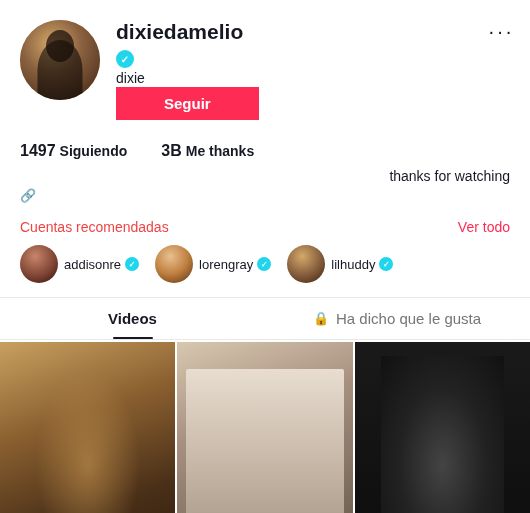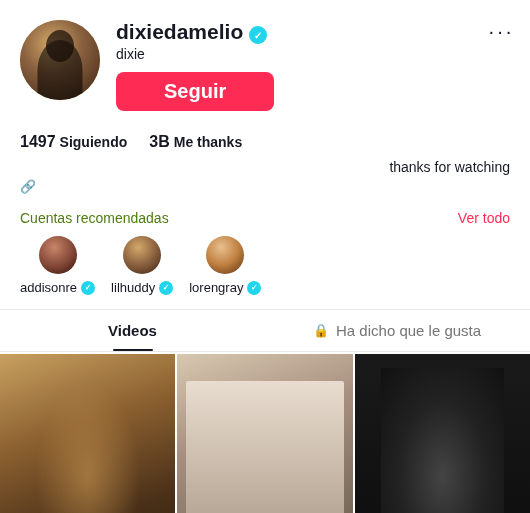--- a/index.html
+++ b/index.html
@@ -53,23 +53,24 @@
       border-radius: 50%;
       z-index: 2;
     }
 
     .profile-info {
       margin-left: 16px;
       flex: 1;
     }
     .username-row {
       display: flex;
-      align-items: flex-end;
+      align-items: flex-start;
       gap: 6px;
       margin-bottom: 2px;
+      flex-direction: column;
     }
     .username {
       font-size: 21px;
       font-weight: 700;
       color: #161823;
     }
     .verified-badge {
       width: 18px;
       height: 18px;
       background: #20d5ec;
@@ -81,50 +82,50 @@
     }
     .verified-badge::after {
       content: '✓';
       color: #fff;
       font-size: 10px;
       font-weight: 700;
     }
     .nickname {
       font-size: 14px;
       color: #161823;
-      margin-bottom: 10px;
+      margin-bottom: 1px;
     }
     .follow-btn {
       background: #fe2c55;
       color: #fff;
       border: none;
-      border-radius: 8px;
+      border-radius: 0;
       padding: 8px 48px;
-      font-size: 20px;
+      font-size: 15px;
       font-weight: 600;
       cursor: pointer;
     }
     .more-btn {
       position: absolute;
       right: 16px;
       top: 20px;
       background: none;
       border: none;
       cursor: pointer;
       color: #161823;
       font-size: 20px;
       letter-spacing: 2px;
     }
 
     
     .stats-row {
       display: flex;
       align-items: center;
       padding: 12px 20px 4px 20px;
-      gap: 4px;
+      gap: 16px;
     }
     .stat-item {
       display: flex;
       align-items: baseline;
       gap: 4px;
       margin-right: 18px;
     }
     .stat-num {
       font-size: 16px;
       font-weight: 700;
@@ -167,38 +168,37 @@
       padding: 14px 20px 8px 20px;
     }
     .recommended-header {
       display: flex;
       justify-content: space-between;
       align-items: center;
       margin-bottom: 10px;
     }
     .recommended-title {
       font-size: 14px;
-      color: #4d7c0f;
+      color: #ef4444;
     }
     .see-all-btn {
       font-size: 14px;
       color: #fe2c55;
       background: none;
       border: none;
       cursor: pointer;
     }
     .recommended-list {
       display: flex;
       gap: 16px;
     }
     .rec-account {
       display: flex;
       align-items: center;
       gap: 6px;
-      flex-direction: column;
     }
     .rec-avatar {
       width: 38px;
       height: 38px;
       border-radius: 50%;
       flex-shrink: 0;
       overflow: hidden;
     }
     .rec-avatar-1 { background: radial-gradient(circle at 40% 30%, #c8856a 0%, #7a4030 60%, #2a1008 100%); }
     .rec-avatar-2 { background: radial-gradient(circle at 40% 30%, #d4a96a 0%, #8b6240 50%, #3a2010 100%); }
@@ -357,37 +357,37 @@
 <div class="recommended-section">
   <div class="recommended-header">
     <span class="recommended-title">Cuentas recomendadas</span>
     <button class="see-all-btn">Ver todo</button>
   </div>
   <div class="recommended-list">
     <div class="rec-account">
       <div class="rec-avatar rec-avatar-1"></div>
       <div class="rec-name-row">
         <span class="rec-name">addisonre</span>
+        <span class="rec-verified"></span>
+      </div>
+    </div>
+    <div class="rec-account">
+      <div class="rec-avatar rec-avatar-3"></div>
+      <div class="rec-name-row">
+        <span class="rec-name">lorengray</span>
         <span class="rec-verified"></span>
       </div>
     </div>
     <div class="rec-account">
       <div class="rec-avatar rec-avatar-2"></div>
       <div class="rec-name-row">
         <span class="rec-name">lilhuddy</span>
         <span class="rec-verified"></span>
       </div>
     </div>
-    <div class="rec-account">
-      <div class="rec-avatar rec-avatar-3"></div>
-      <div class="rec-name-row">
-        <span class="rec-name">lorengray</span>
-        <span class="rec-verified"></span>
-      </div>
-    </div>
   </div>
 </div>
 
 <div class="divider"></div>
 
 <div class="tabs-row">
   <div class="tab active">
     <span>Videos</span>
   </div>
   <div class="tab">

